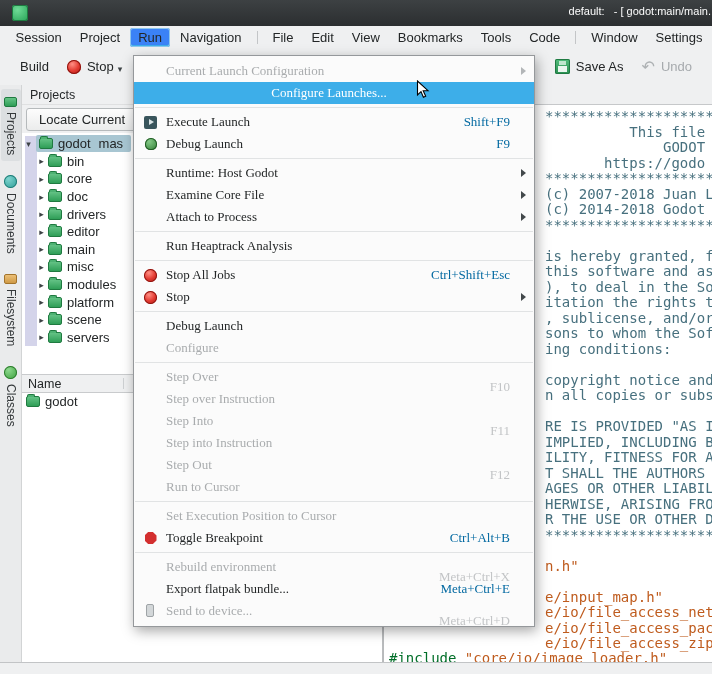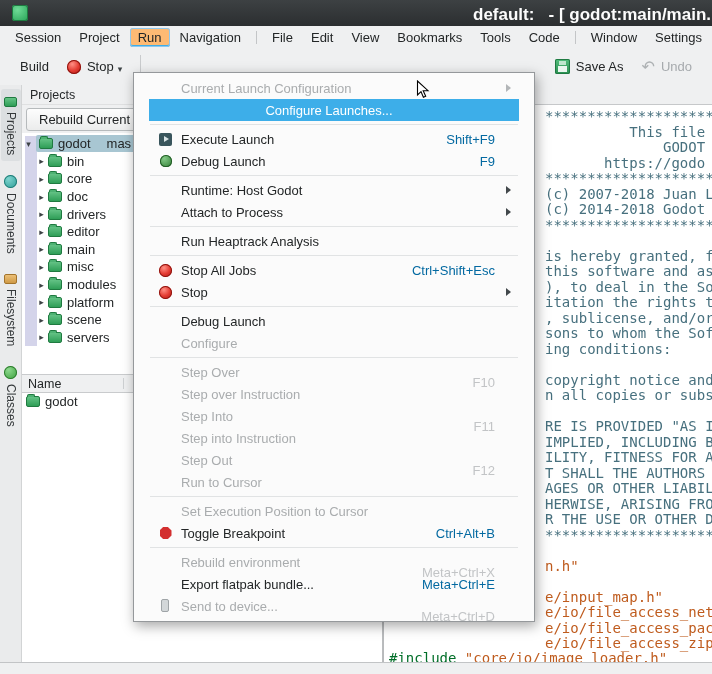--- a/index.html
+++ b/index.html
@@ -5,27 +5,27 @@
   html,body{margin:0;padding:0;}
   body{width:712px;height:674px;position:relative;overflow:hidden;
        font-family:"Liberation Sans",sans-serif;font-size:13px;color:#232627;background:#eff0f1;}
 
   
   #titlebar{position:absolute;left:0;top:0;width:712px;height:26px;
             background:linear-gradient(#3d4143,#2b2e30);}
   .app-ic{position:absolute;left:12px;top:5px;width:16px;height:16px;border-radius:3px;
           background:radial-gradient(circle at 35% 30%,#6fdc97,#27a356);
           box-shadow:inset 0 0 0 1px #1d7b40;}
-  .tb-title{position:absolute;right:1px;top:5px;color:#fcfcfc;font-weight:bold;font-size:17px;white-space:pre;margin-left:40px;}
+  .tb-title{position:absolute;right:1px;top:5px;color:#fcfcfc;font-weight:normal;font-size:11px;white-space:pre;margin-left:40px;}
 
   
   #menubar{position:absolute;left:0;top:26px;width:712px;height:22px;display:flex;align-items:center;
-           padding-left:6px;box-sizing:border-box;overflow:hidden;white-space:nowrap;}
+           padding-left:6px;box-sizing:border-box;overflow:hidden;white-space:nowrap;justify-content:center;}
   .mb-item{padding:2px 8px;margin:0 1px;border-radius:3px;}
-  .mb-item.open{background:#fdba74;box-shadow:inset 0 0 0 1px #8ec7ed, inset 0 -2px 0 #3daee9;}
+  .mb-item.open{background:#3b82f6;box-shadow:inset 0 0 0 1px #8ec7ed, inset 0 -2px 0 #3daee9;}
   .mb-sep{width:1px;height:13px;background:#c3c5c7;margin:0 6px;flex:none;}
 
   
   #toolbar{position:absolute;left:0;top:48px;width:712px;height:37px;display:flex;align-items:center;
            padding:0 12px;box-sizing:border-box;gap:2px;}
   .tbtn{display:flex;align-items:flex-end;gap:6px;padding:5px 8px;border-radius:3px;}
   .tbtn.disabled{color:#a6aaad;}
   .tsep{width:1px;height:24px;background:#c9cbcd;margin:0 8px;}
   .tspacer{flex:1;}
   .stop-ic{width:14px;height:14px;border-radius:50%;flex:none;
@@ -62,41 +62,41 @@
   .pp-tree{position:relative;margin-top:2px;height:212px;}
   .branch-strip{position:absolute;left:3px;top:1px;width:12px;height:210px;background:#b7b8dc;opacity:.6;}
   .tree-row{height:17.6px;display:flex;align-items:center;font-size:13px;position:relative;}
   .tree-row.child{padding-left:13px;}
   .exp{width:13px;flex:none;text-align:center;font-size:9px;color:#3c4144;}
   .folder-ic{width:14px;height:11px;background:linear-gradient(#63c285,#2f9e57);border:1px solid #1f7a40;
              border-radius:2px;position:relative;margin-right:5px;flex:none;box-sizing:border-box;}
   .folder-ic::before{content:"";position:absolute;top:-3px;left:0;width:6px;height:2px;background:#4eb273;
              border:1px solid #1f7a40;border-bottom:none;border-radius:2px 2px 0 0;}
   .root-sel{display:flex;align-items:center;background:#a8c6d2;border-radius:2px;padding:1px 8px 1px 3px;margin-left:1px;}
-  .branch-label{margin-left:16px;}
+  .branch-label{margin-left:8px;}
   .plist-header{margin-top:27px;height:19px;background:#eff0f1;border-top:1px solid #c9cbcd;border-bottom:1px solid #c9cbcd;
                 box-sizing:border-box;padding:2px 0 0 6px;font-size:12.5px;position:relative;}
   .plist-header::after{content:"";position:absolute;left:101px;top:3px;bottom:3px;width:1px;background:#cdd0d2;}
   .plist-row{height:17.6px;display:flex;align-items:center;font-size:13px;padding-left:4px;}
 
   
   #editor-region{position:absolute;left:383px;top:85px;width:329px;height:577px;background:#ffffff;
                  border-left:1px solid #b8babc;box-sizing:border-box;}
   .tab-bar{height:19px;background:#eff0f1;border-bottom:1px solid #c6c8ca;}
   .ed-body{position:relative;height:557px;font-family:"DejaVu Sans Mono","Liberation Mono",monospace;font-size:14px;}
   #editor-lines{position:absolute;left:161px;top:4px;}
   .ed-line{height:15.5px;line-height:15.5px;white-space:pre;}
   #editor-last-line{position:absolute;left:5px;top:546px;}
   .tok-cm{color:#47707e;}
   .tok-str{color:#bf5b1d;}
   .tok-pp{color:#006e28;}
 
   
-  #run-menu{position:absolute;left:133px;top:72px;width:402px;background:#fbfbfb;border:1px solid #95989b;
-            box-shadow:2px 4px 12px rgba(0,0,0,.35);padding:4px 15px;box-sizing:border-box;z-index:100;}
+  #run-menu{position:absolute;left:133px;top:55px;width:402px;background:#fbfbfb;border:1px solid #95989b;
+            box-shadow:2px 4px 12px rgba(0,0,0,.35);padding:4px 0;box-sizing:border-box;z-index:100;font-family:Liberation Serif, serif;}
   .menu-item{height:22px;display:flex;align-items:center;padding:0 8px;font-size:13px;color:#232627;}
   .menu-item.selected{background:#3daee9;color:#fff;text-align:center;}
   .menu-item.selected .mi-shortcut{color:#eaf5fc;}
   .menu-item.disabled .mi-label{color:#a9acae;}
   .menu-item.disabled .mi-shortcut{color:#c2c4c6;margin-top:20px;}
   .mi-icon{width:17px;height:16px;margin-right:7px;flex:none;position:relative;}
   .mi-label{flex:1;white-space:nowrap;}
   .mi-shortcut{color:#0369a1;margin:0 6px 0 18px;white-space:nowrap;}
   .mi-arrow{width:10px;flex:none;display:flex;justify-content:flex-end;}
   .mi-arrow.has::after{content:"";border-left:5px solid #42484b;border-top:4px solid transparent;border-bottom:4px solid transparent;}
@@ -183,21 +183,21 @@
     </div>
     <div class="dock-tab">
       <span class="dock-ic ic-classes-icon"></span>
       <span class="dock-label">Classes</span>
     </div>
   </div>
 
 <div id="projects-panel">
   <div class="pp-header">Projects</div>
   <div class="pp-toolbar">
-    <button class="locate-btn">Rebuild Current</button>
+    <button class="locate-btn">Locate Current</button>
   </div>
   <div class="pp-tree">
     <div class="branch-strip"></div>
     <div id="tree-rows">
         <div class="tree-row root">
           <span class="exp">▾</span>
           <span class="root-sel">
             <span class="folder-ic"></span>
             <span>godot</span>
             <span class="branch-label">mas</span>
@@ -343,20 +343,26 @@
     </div>
     <div class="menu-sep"></div>
     <div class="menu-item">
       <span class="mi-icon"></span>
       <span class="mi-label">Runtime: Host Godot</span>
       <span class="mi-shortcut"></span>
       <span class="mi-arrow has"></span>
     </div>
     <div class="menu-item">
       <span class="mi-icon"></span>
+      <span class="mi-label">Examine Core File</span>
+      <span class="mi-shortcut"></span>
+      <span class="mi-arrow has"></span>
+    </div>
+    <div class="menu-item">
+      <span class="mi-icon"></span>
       <span class="mi-label">Attach to Process</span>
       <span class="mi-shortcut"></span>
       <span class="mi-arrow has"></span>
     </div>
     <div class="menu-sep"></div>
     <div class="menu-item">
       <span class="mi-icon"></span>
       <span class="mi-label">Run Heaptrack Analysis</span>
       <span class="mi-shortcut"></span>
       <span class="mi-arrow"></span>

